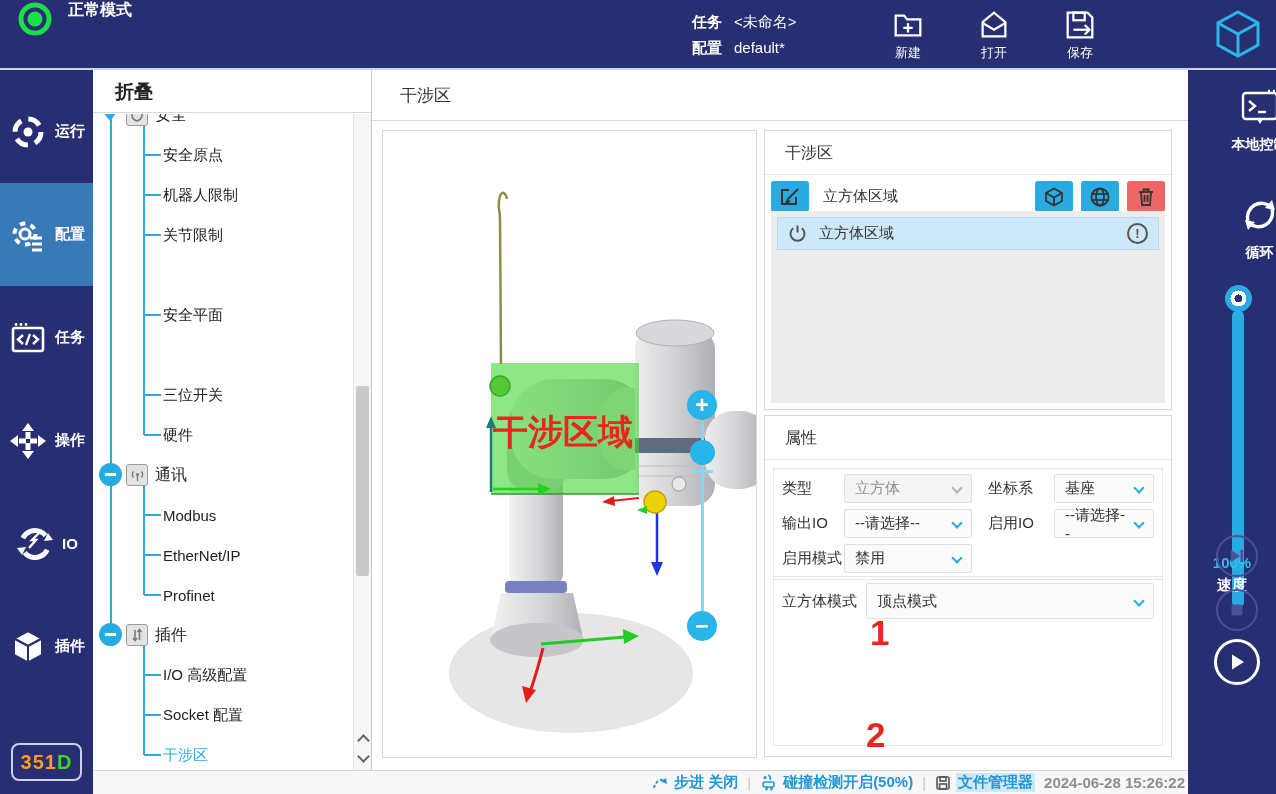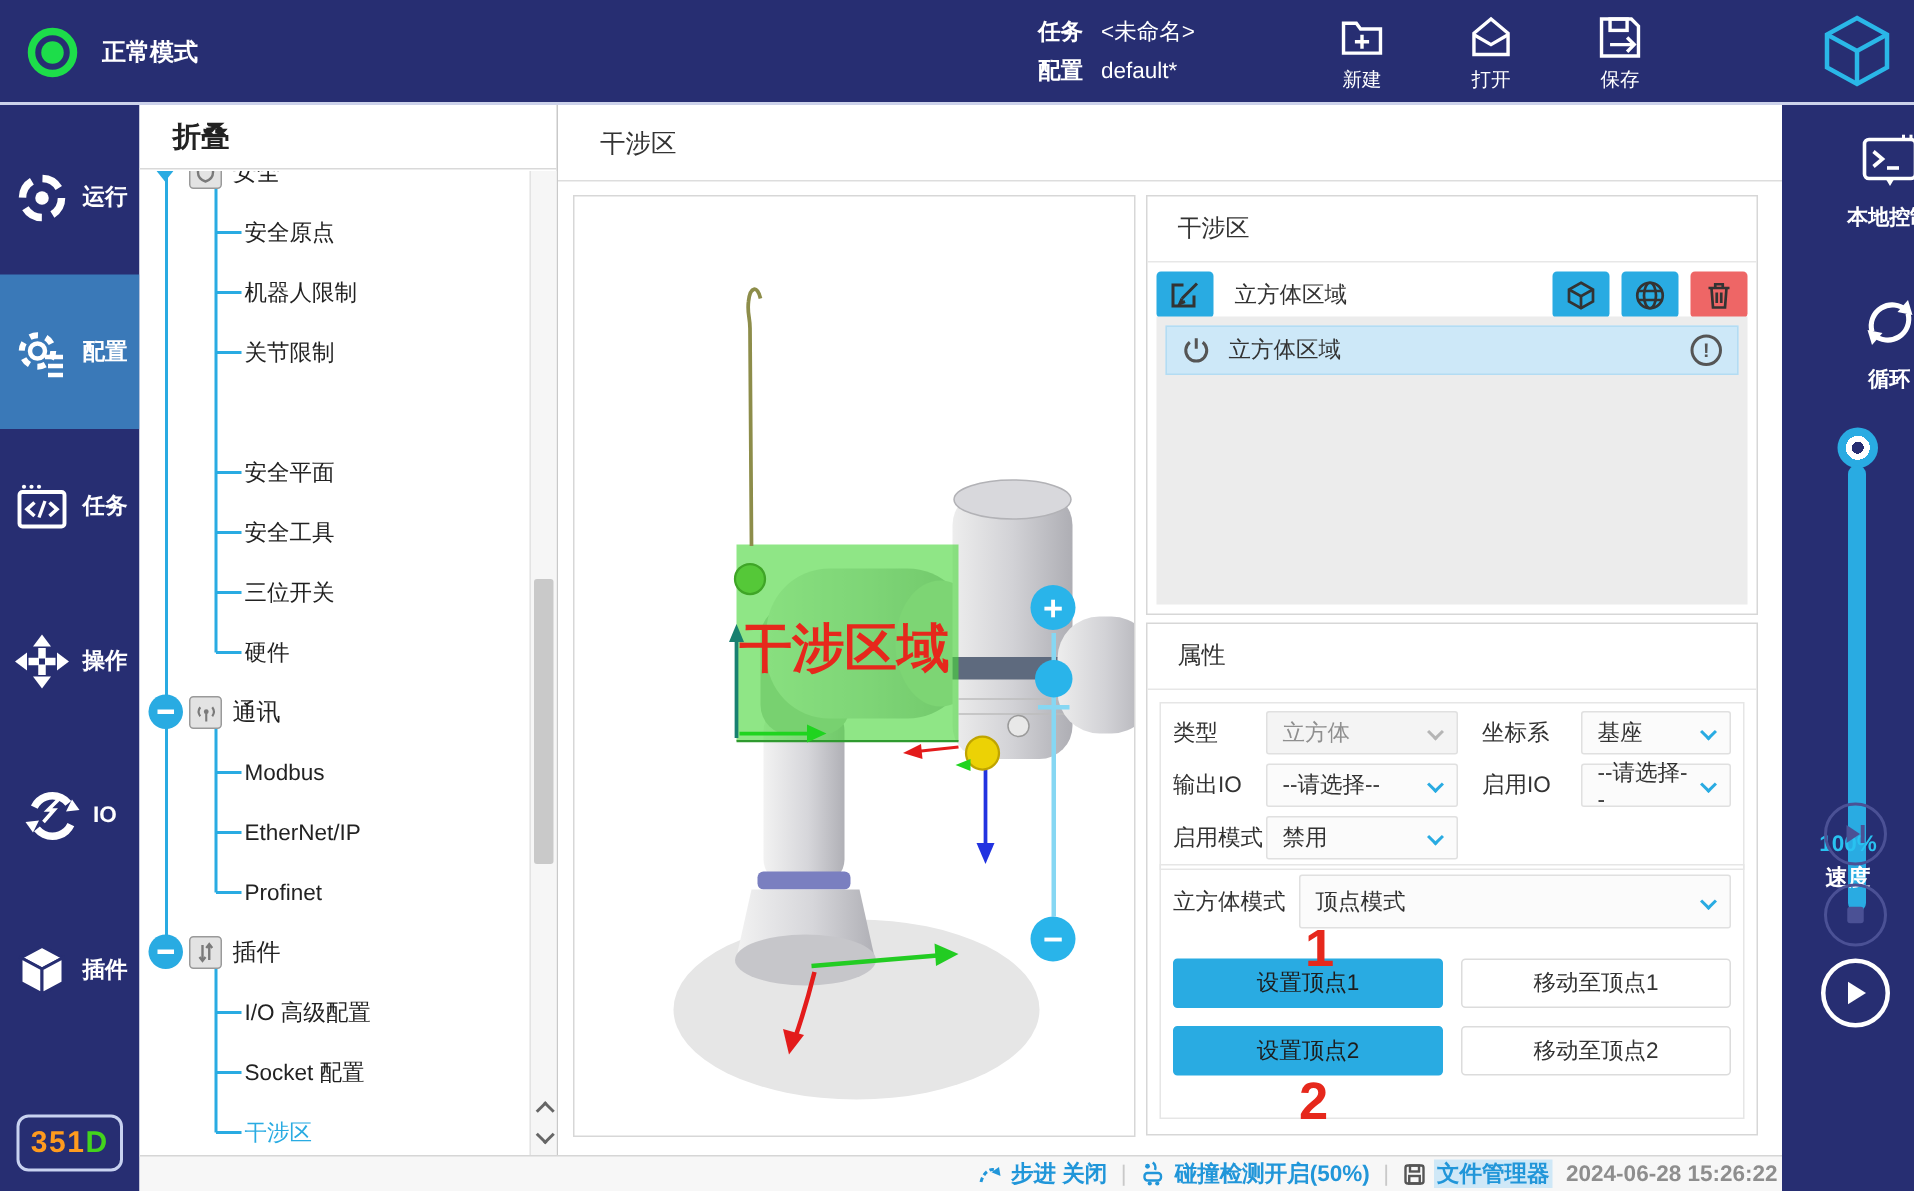--- a/index.html
+++ b/index.html
@@ -2,21 +2,21 @@
 <html><head>
 <meta charset="utf-8">
 <style>
   * { margin:0; padding:0; box-sizing:border-box; }
   html,body { width:1276px; height:794px; overflow:hidden; }
   body { font-family:"Liberation Sans","DejaVu Sans",sans-serif; background:#fff; }
   .app { position:relative; width:1276px; height:794px; overflow:hidden; background:#fff; }
 
   
   .top { position:absolute; left:0; top:0; width:1276px; height:70px; background:#272e72; border-bottom:2px solid #ccd2ea; }
-  .mode { position:absolute; left:16px; top:0; height:70px; display:flex; align-items:center; gap:14px; }
+  .mode { position:absolute; left:16px; top:0; height:70px; display:flex; align-items:flex-start; gap:14px; }
   .mode-label { color:#fff; font-size:16px; font-weight:bold; }
   .task-config { position:absolute; left:692px; top:9px; color:#fff; font-size:15px; }
   .tc-row { height:26px; line-height:26px; display:flex; gap:12px; }
   .tc-row b { font-weight:bold; }
   .actions { position:absolute; left:882px; top:7px; display:flex; gap:34px; }
   .action { width:52px; display:flex; flex-direction:column; align-items:center; gap:1px; color:#fff; font-size:13px; cursor:pointer; }
   .logo { position:absolute; right:12px; top:8px; }
 
   
   .left-nav { position:absolute; left:0; top:70px; width:93px; height:724px; background:#272e72; }
@@ -262,23 +262,20 @@
         </div>
       <div class="tree-row child" style="top:61px">
           <span>机器人限制</span>
         </div>
       <div class="tree-row child" style="top:101px">
           <span>关节限制</span>
         </div>
       <div class="tree-row child" style="top:181px">
           <span>安全平面</span>
         </div>
-      <div class="tree-row child" style="top:221px">
-          <span>安全工具</span>
-        </div>
       <div class="tree-row child" style="top:261px">
           <span>三位开关</span>
         </div>
       <div class="tree-row child" style="top:301px">
           <span>硬件</span>
         </div>
 
       <div class="tree-row parent" style="top:341px">
         <span class="exp-minus"></span>
         <span class="p-icon">
@@ -501,26 +498,20 @@
       </div>
       <div class="cube-box">
         <div class="cm-row">
           <span class="cm-label">立方体模式</span>
           <div class="sel cm-sel">
             <span>顶点模式</span>
               <span class="chev" style="top:13px"></span>
           </div>
         </div>
         <span class="ann ann1">1</span>
-        <div class="btn-grid">
-          <div class="btn btn-blue">设置顶点1</div>
-          <div class="btn btn-white">移动至顶点1</div>
-          <div class="btn btn-blue">设置顶点2</div>
-          <div class="btn btn-white">移动至顶点2</div>
-        </div>
         <span class="ann ann2">2</span>
       </div>
     </section>
   </main>
 
   <aside class="right-nav">
     <div class="rn-item rn1">
       <svg width="44" height="42" viewBox="0 0 44 42" fill="none" stroke="#fff" stroke-width="2.4">
         <rect x="5" y="5" width="34" height="26" rx="3"></rect>
         <path d="M11,13 l6,5 l-6,5"></path>

